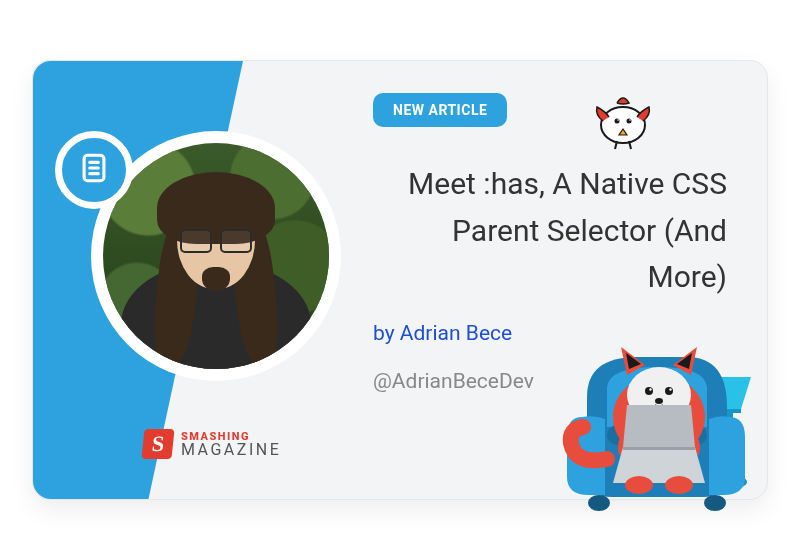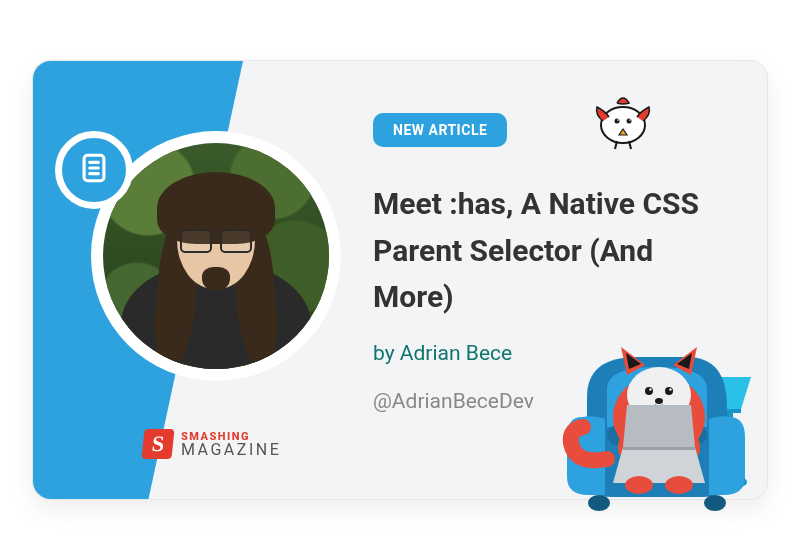--- a/index.html
+++ b/index.html
@@ -163,43 +163,44 @@
   .logo-line2 {
     color: #555;
     font-weight: 400;
     font-size: 16px;
     letter-spacing: 2.5px;
   }
 
   .content {
     position: absolute;
     left: 340px;
-    top: 52px;
+    top: 32px;
     right: 40px;
   }
   .badge {
     display: inline-block;
     background: #2da2df;
     color: #fff;
     font-weight: 700;
     font-size: 14px;
     letter-spacing: 0.5px;
     padding: 9px 20px;
     border-radius: 10px;
   }
   .title {
     margin-top: 34px;
     color: #333333;
     font-size: 30px;
     line-height: 1.55;
-    font-weight: 700;
+    font-weight: 400;
+    text-align: right;
   }
   .byline {
     margin-top: 20px;
-    color: #0f766e;
+    color: #1d4ed8;
     font-size: 21px;
     font-weight: 400;
   }
   .handle {
     margin-top: 24px;
     color: #888888;
     font-size: 21px;
     font-weight: 400;
   }
 

